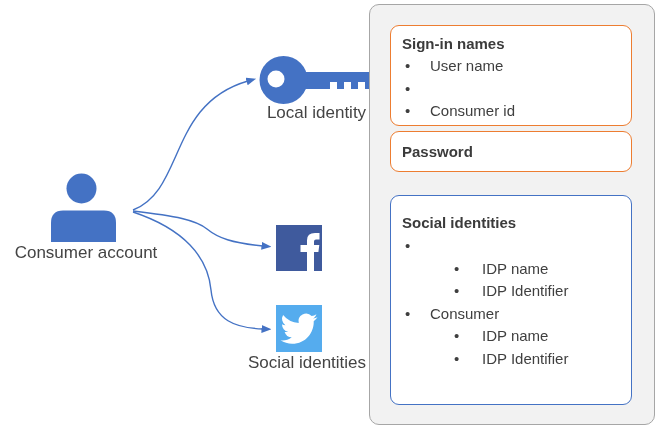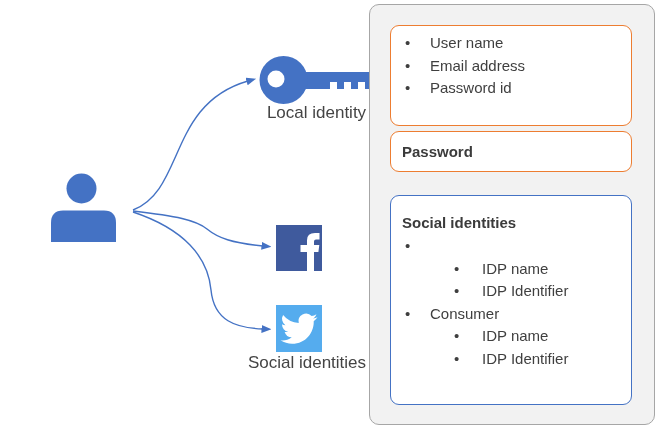--- a/index.html
+++ b/index.html
@@ -51,20 +51,21 @@
     </defs>
     <path d="M133,210 C185,190 168,104 248,81" fill="none" stroke="#4472C4" stroke-width="1.4" marker-end="url(#ah)"></path>
     <path d="M133,211 C176,216 196,220 207,229 C218,238 232,243 263,246" fill="none" stroke="#4472C4" stroke-width="1.4" marker-end="url(#ah)"></path>
     <path d="M133,212 C184,229 208,257 211,290 C214,321 236,328 263,329" fill="none" stroke="#4472C4" stroke-width="1.4" marker-end="url(#ah)"></path>
   </svg>
 
   <svg class="abs" style="left:48px;top:171px" width="72" height="72" viewBox="0 0 72 72">
     <circle cx="33.5" cy="17.5" r="15" fill="#4472C4"></circle>
     <path d="M3,71 L3,52 Q3,39.5 15,39.5 L56,39.5 Q68,39.5 68,52 L68,71 Z" fill="#4472C4"></path>
   </svg>
+  <div class="abs node-label" style="left:6px;top:243px;width:160px">Consumer account</div>
 
   <svg class="abs" style="left:258px;top:55px" width="126" height="50" viewBox="0 0 126 50">
     <path d="M40,17 H115 L125,25.5 L115,34 H107 V27 H100 V34 H93 V27 H86 V34 H79 V27 H72 V34 H40 Z" fill="#4472C4"></path>
     <circle cx="25.5" cy="25" r="24" fill="#4472C4"></circle>
     <circle cx="18" cy="24" r="8.5" fill="#ffffff"></circle>
   </svg>
   <div class="abs node-label" style="left:250px;top:103px;width:133px">Local identity</div>
 
   <div class="abs tile fb-tile">
     <svg width="46" height="46" viewBox="0 0 46 46">
@@ -75,31 +76,31 @@
   <div class="abs tile tw-tile">
     <svg width="42" height="40" viewBox="58 86 284 232">
       <path fill="#ffffff" d="M153.62,301.59c94.34,0,145.94-78.16,145.94-145.94,0-2.22,0-4.43-.15-6.63A104.36,104.36,0,0,0,325,122.47a102.38,102.38,0,0,1-29.46,8.07,51.47,51.47,0,0,0,22.55-28.37,102.79,102.79,0,0,1-32.57,12.45,51.34,51.34,0,0,0-87.41,46.78A145.62,145.62,0,0,1,92.4,107.81a51.33,51.33,0,0,0,15.88,68.47A50.91,50.91,0,0,1,85,169.86c0,.21,0,.43,0,.65a51.31,51.31,0,0,0,41.15,50.28,51.21,51.21,0,0,1-23.16.88,51.35,51.35,0,0,0,47.92,35.62,102.92,102.92,0,0,1-63.7,22A104.41,104.41,0,0,1,75,278.55a145.21,145.21,0,0,0,78.62,23"></path>
     </svg>
   </div>
   <div class="abs node-label" style="left:244px;top:353px;width:126px">Social identities</div>
 
   <div class="abs panel"></div>
 
   <div class="abs attr-box orange box-signin">
+    <div class="box-title">Sign-in names</div>
     <div class="row1">
       <span class="dot">•</span>
       <span>User name</span>
     </div>
     <div class="row1">
       <span class="dot">•</span>
-      <span>Email address</span>
     </div>
     <div class="row1">
       <span class="dot">•</span>
-      <span>Password id</span>
+      <span>Consumer id</span>
     </div>
   </div>
 
   <div class="abs attr-box orange box-password">
     <div class="box-title">Password</div>
   </div>
 
   <div class="abs attr-box blue box-social">
     <div class="box-title" style="line-height:24px">Social identities</div>
 

